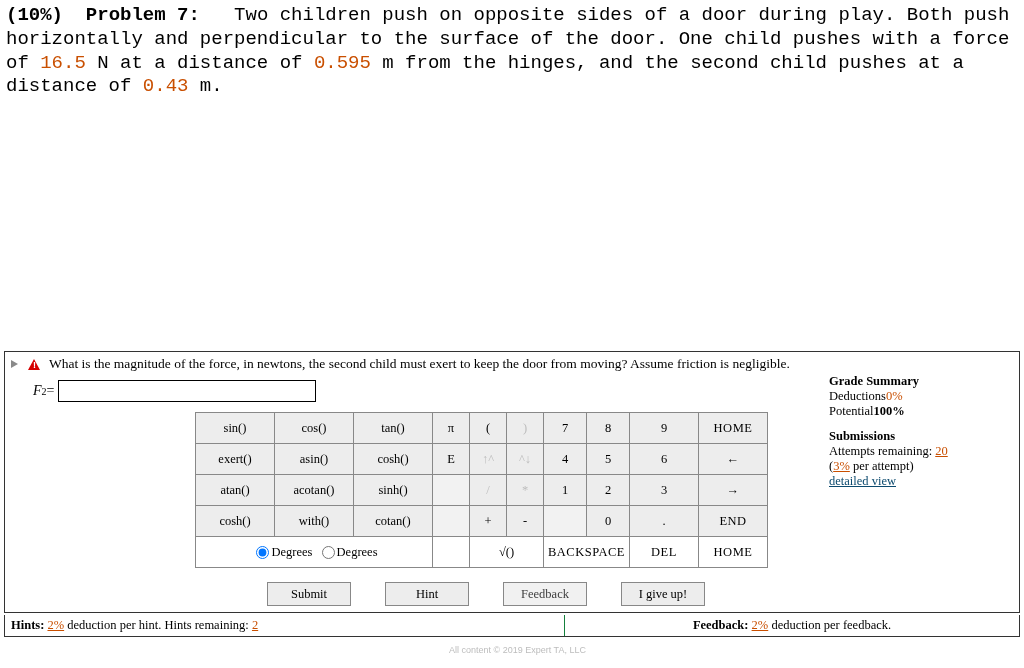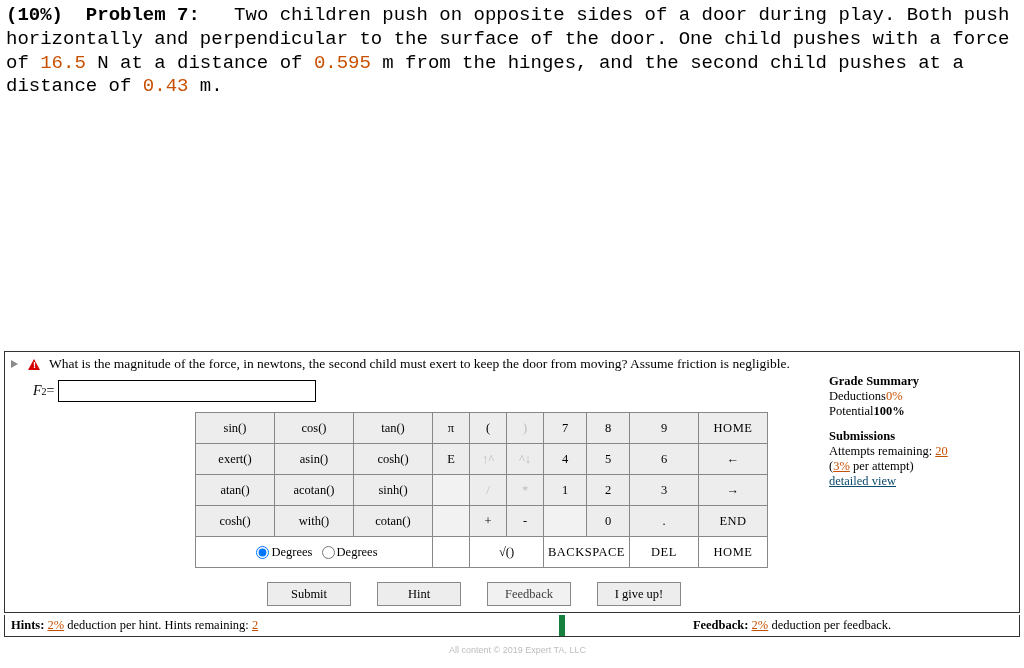--- a/index.html
+++ b/index.html
@@ -106,21 +106,21 @@
   .pale { color: #bdbdbd; }
   .pale-bg { background: #f2f2f2 !important; color: #bdbdbd; }
   .radio-row td {
     background: #fff !important;
     border-top: 1px solid #888;
   }
   .radio-row input { vertical-align: middle; margin: 0 2px 0 6px; }
   .action-row {
     margin-top: 14px;
     display: flex;
-    gap: 26px;
+    gap: 34px;
     padding-left: 72px;
   }
   .btn {
     border: 1px solid #888;
     background: #ededed;
     min-width: 82px;
     height: 22px;
     display: flex;
     align-items: center;
     justify-content: center;
@@ -140,21 +140,21 @@
   .right-panel .blue-link { color: #0c4a6e; text-decoration: underline; cursor: pointer; }
   .right-panel .ul { text-decoration: underline; }
   .hf-row {
     border: 1px solid #333;
     border-top: 0;
     margin: 0 4px 0 4px;
     font: 12.5px "Times New Roman", serif;
     display: flex;
   }
   .hf-row .cell {
-    border-right: 6px solid #15803d;
+    border-right: 1px solid #15803d;
     padding: 3px 6px;
     flex: 0 0 auto;
     width: 560px;
     box-sizing: border-box;
   }
   .hf-row .cell:last-child { border-right: 0; flex: 1; width: auto; text-align: center; }
   .hf-row b { font-weight: bold; }
   .hf-row .orange { color: #c94f00; text-decoration: underline; }
   .footer {
     text-align: center;

